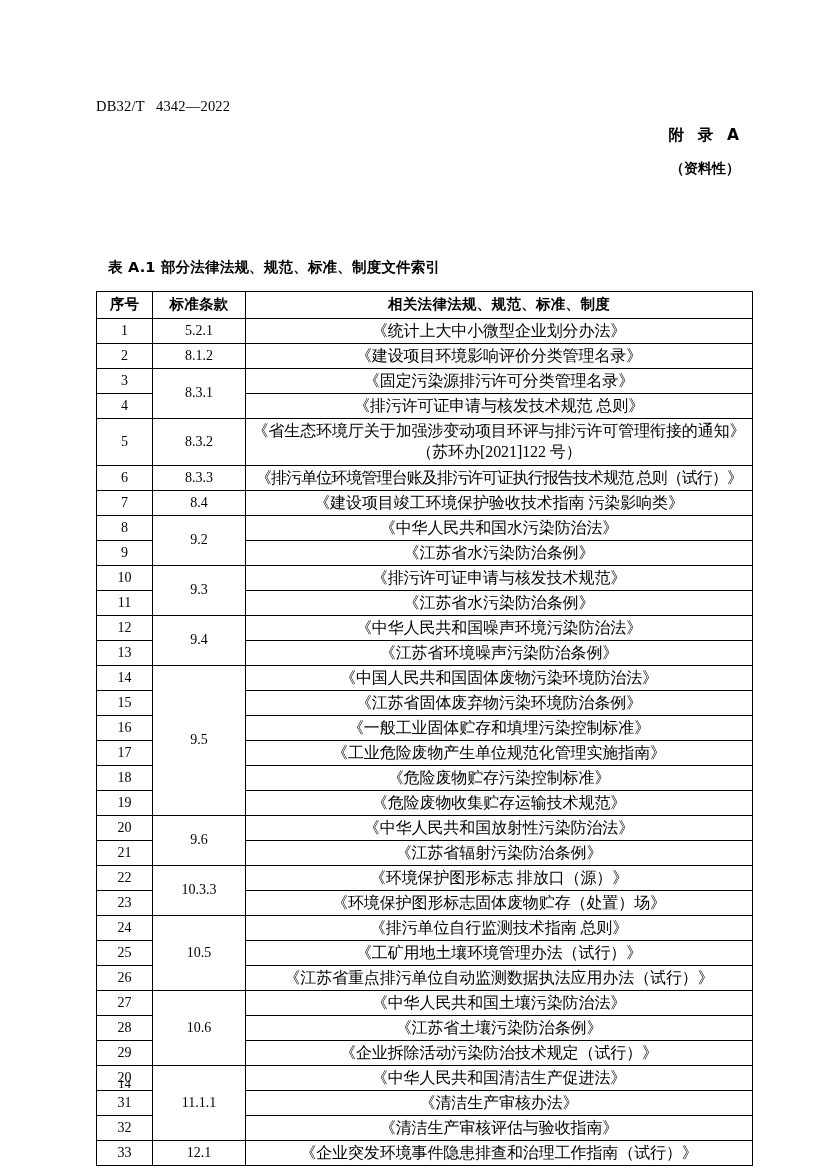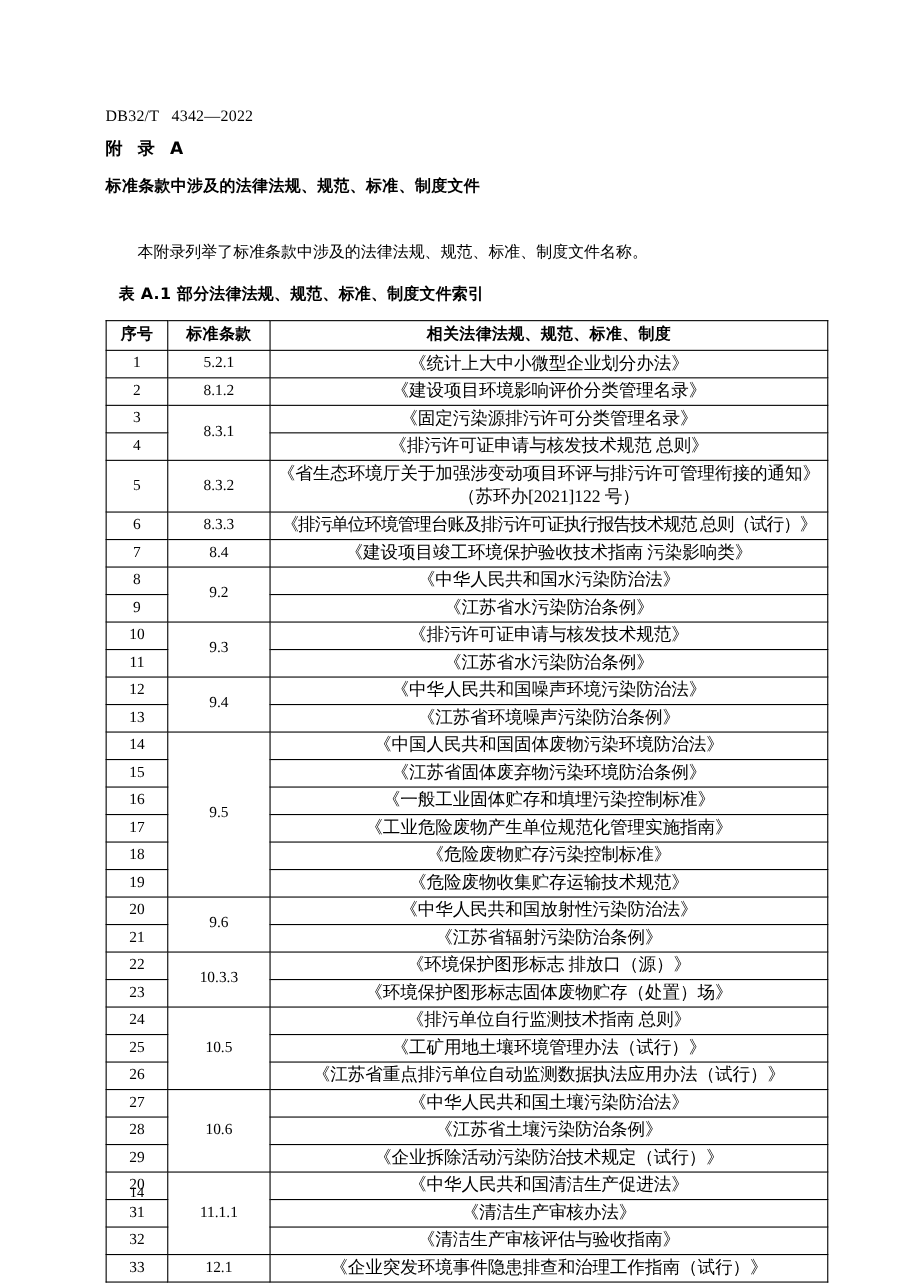--- a/index.html
+++ b/index.html
@@ -31,23 +31,23 @@
     left: 96px;
     font-size: 14.5px;
     letter-spacing: 0.2px;
     white-space: pre;
   }
 
   
   .annex-block {
     position: absolute;
     top: 128px;
-    left: 96px;
+    left: 84px;
     width: 656px;
-    text-align: left;
+    text-align: right;
   }
   .annex-title {
     font-family: "DejaVu Sans", "Liberation Sans", sans-serif;
     font-weight: bold;
     font-size: 15.5px;
     letter-spacing: 1px;
     white-space: pre;
     line-height: 1.0;
   }
   .annex-kind {
@@ -152,24 +152,23 @@
 </style>
 </head>
 <body>
 
 <div class="page">
 
   <div class="running-header">DB32/T   4342—2022</div>
 
   <div class="annex-block">
     <div class="annex-title">附  录  A</div>
-    <div class="annex-subject">标准条款中涉及的法律法规、规范、标准、制度文件</div>
+    <div class="annex-kind">（资料性）</div>
   </div>
 
-  <div class="intro">本附录列举了标准条款中涉及的法律法规、规范、标准、制度文件名称。</div>
 
   <div class="table-caption">表 A.1  部分法律法规、规范、标准、制度文件索引</div>
 
   <table class="index-table">
     <colgroup>
       <col class="c-no">
       <col class="c-claus">
       <col class="c-ref">
     </colgroup>
     <thead>

